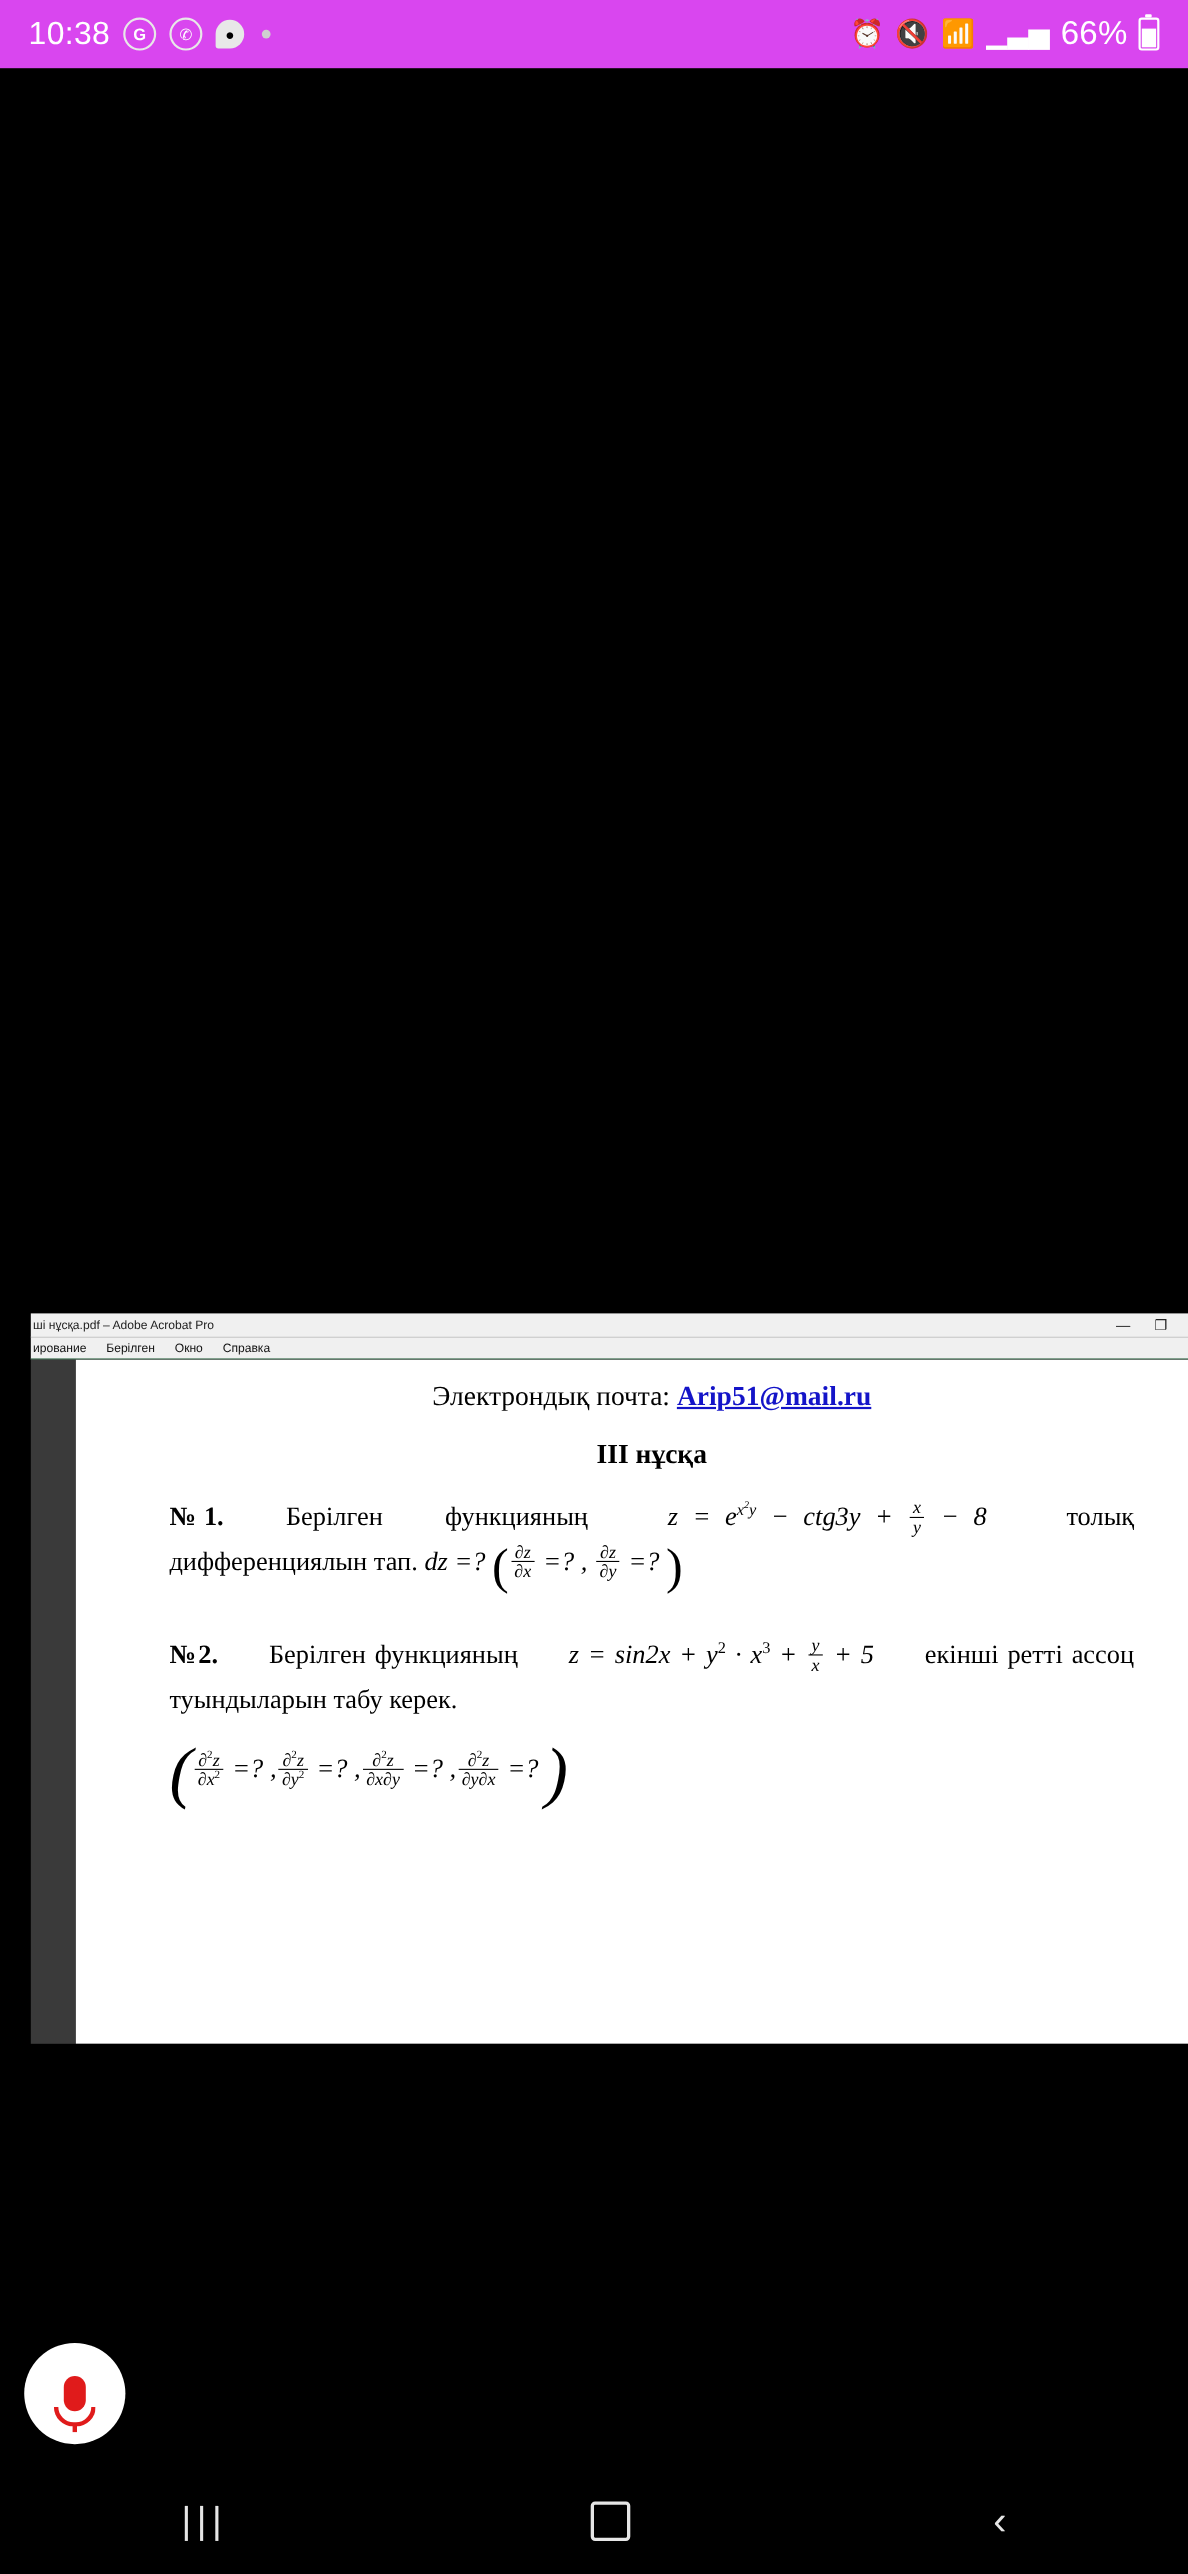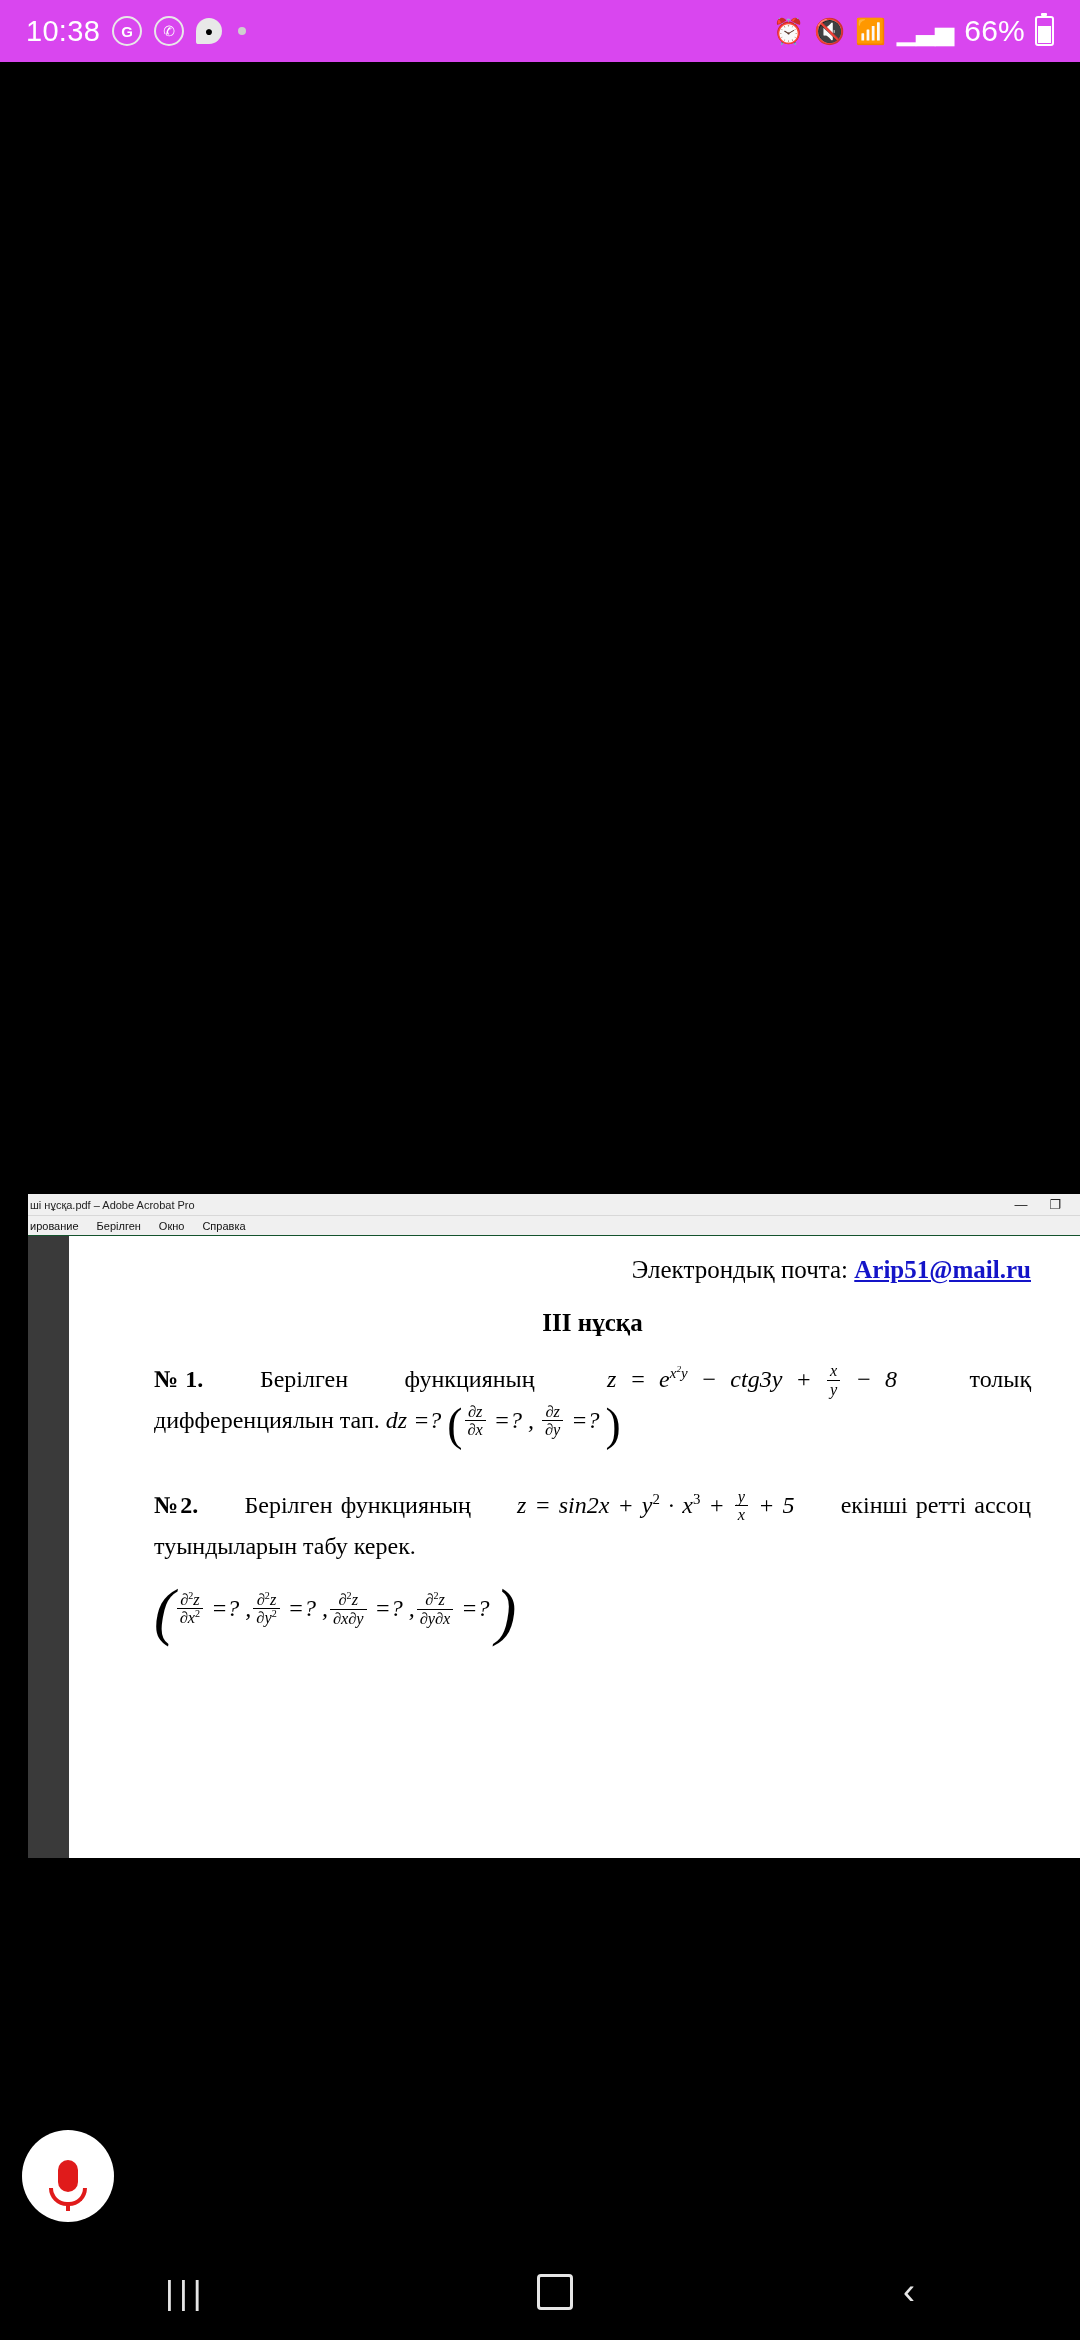--- a/index.html
+++ b/index.html
@@ -198,21 +198,21 @@
   .sb-down { bottom: 0; }
   .sb-thumb {
     position: absolute;
     left: 3px; top: 20px;
     width: 11px; height: 150px;
     background: #c9c9c9;
     border-radius: 1px;
   }
 
   .line-center {
-    text-align: right;
+    text-align: center;
     font-size: 25px;
     margin: 0 0 24px 0;
     line-height: 1.25;
   }
   .link {
     color: #1414c8;
     text-decoration: underline;
     font-weight: bold;
   }
   .variant {

